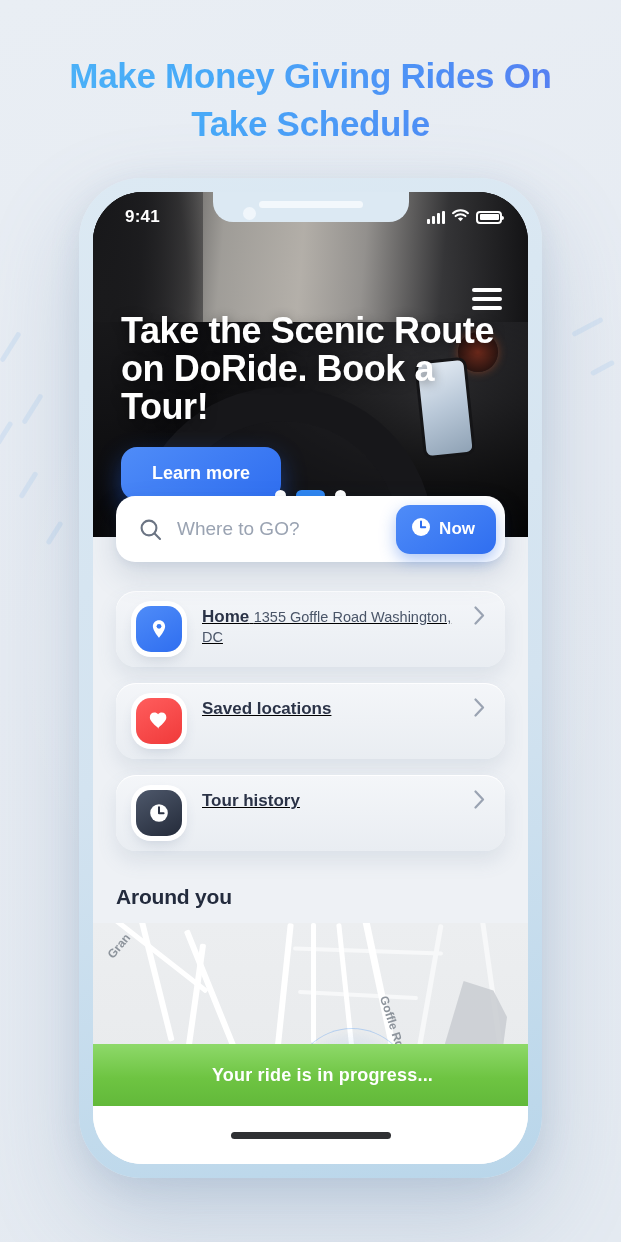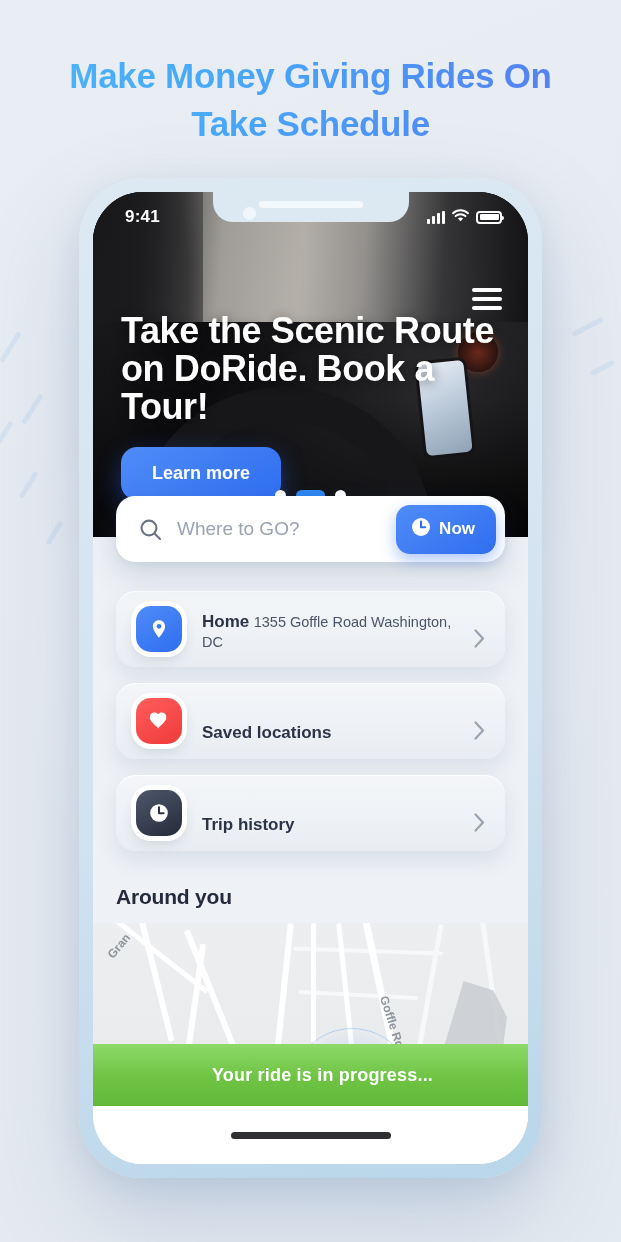--- a/index.html
+++ b/index.html
@@ -283,27 +283,28 @@
     background: linear-gradient(145deg, #4f8cf8 0%, #2f6ef0 100%);
     color: #fff; font-size: 17px; font-weight: bold;
     font-family: inherit; cursor: pointer;
     box-shadow: 0 6px 16px rgba(40,105,230,.38);
   }
 
   
   .quicklist { padding: 54px 23px 0; }
   .qcard {
     display: flex;
-    align-items: flex-end;
+    align-items: flex-start;
     background: linear-gradient(180deg, #f4f6f9 0%, #e9edf2 100%);
     border-radius: 20px;
     padding: 15px 20px;
     margin-bottom: 16px;
     box-shadow: 0 10px 20px rgba(90,115,150,.13), inset 0 1px 0 rgba(255,255,255,.9);
     cursor: pointer;
+    text-decoration: underline;
   }
   .qicon {
     flex: 0 0 auto;
     width: 46px; height: 46px;
     border-radius: 15px;
     display: flex; align-items: center; justify-content: center;
     margin-right: 20px;
     box-shadow: 0 0 0 5px #fff, 0 6px 14px rgba(60,80,120,.22);
   }
   .qicon.blue  { background: linear-gradient(150deg, #4f8cf8 0%, #2f6ef0 100%); }
@@ -527,21 +528,21 @@
         </div>
 
         <div class="qcard">
           <span class="qicon dark">
             <svg width="22" height="22" viewBox="0 0 24 24">
               <circle cx="12" cy="12" r="9.6" fill="#fff"></circle>
               <path d="M12 5.6v6.6h5" stroke="#2b3243" stroke-width="2.2" stroke-linecap="round" stroke-linejoin="round" fill="none"></path>
             </svg>
           </span>
           <span class="qtext">
-            <span class="qtitle">Trip history</span>
+            <span class="qtitle">Tour history</span>
           </span>
           <span class="chev">
             <svg width="11" height="19" viewBox="0 0 11 19" fill="none">
               <path d="M1.5 1.5L9 9.5 1.5 17.5" stroke="currentColor" stroke-width="2.2" stroke-linecap="round" stroke-linejoin="round"></path>
             </svg>
           </span>
         </div>
 
       </div>
 

